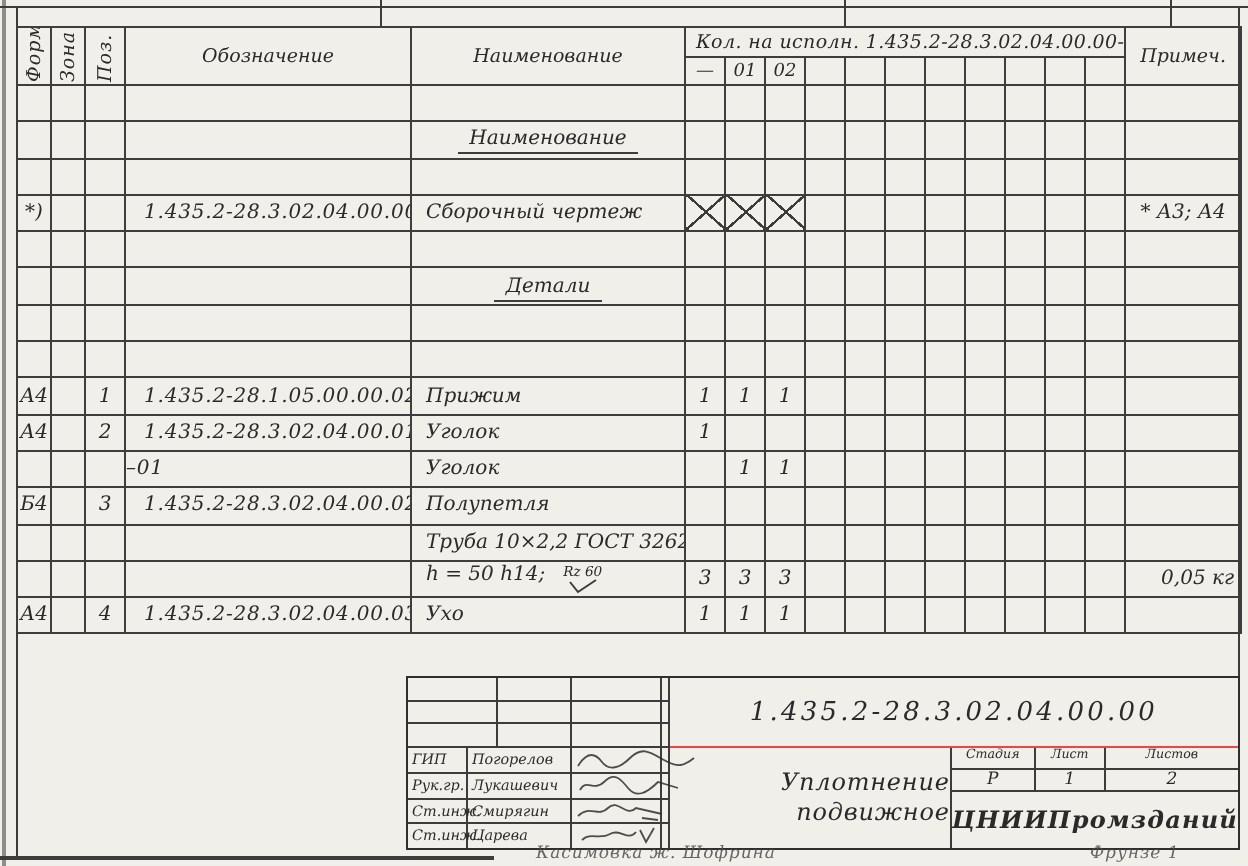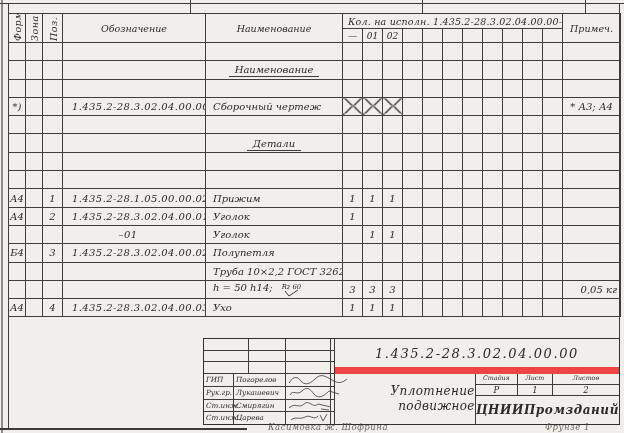--- a/index.html
+++ b/index.html
@@ -27,21 +27,21 @@
   th.vert {
     writing-mode:vertical-rl; transform:rotate(180deg);
     font-size:6.5px; letter-spacing:.5px; padding:1px 0;
   }
   th.kolhdr { font-size:8.3px; text-align:left; padding-left:5px; letter-spacing:.2px; }
   .spec tbody td { height:18.3px; font-size:10px; vertical-align:middle; }
   td.fmt  { text-align:center; font-size:8.5px; }
   td.zona { text-align:center; }
   td.poz  { text-align:center; font-size:9.5px; }
   td.obozn { padding-left:9px; font-size:9px; letter-spacing:.4px; }
-  td.obozn.right { text-align:center; padding-right:12px; padding-left:0; }
+  td.obozn.right { text-align:left; padding-right:12px; padding-left:0; }
   td.naim { padding-left:7px; font-size:9.8px; }
   td.naim.section { text-align:center; padding-left:0; }
   td.naim.section .sec { border-bottom:1px solid #3c3c3c; padding:0 6px 1px 6px; }
   td.qty { text-align:center; font-size:9.5px; }
   td.prim { text-align:center; font-size:8.2px; }
   td.prim.right { text-align:right; padding-right:3px; }
   td.qty.xcell {
     background-image:
       linear-gradient(to top right, transparent calc(50% - .6px), #3c3c3c calc(50% - .6px), #3c3c3c calc(50% + .6px), transparent calc(50% + .6px)),
       linear-gradient(to bottom right, transparent calc(50% - .6px), #3c3c3c calc(50% - .6px), #3c3c3c calc(50% + .6px), transparent calc(50% + .6px));
@@ -65,21 +65,21 @@
   .sig-row { flex:1; display:flex; border-bottom:1px solid #3c3c3c; font-size:7.2px; }
   .sig-row:last-child { border-bottom:none; }
   .sig-role { width:30px; border-right:1px solid #3c3c3c; padding:1px 0 0 2px; }
   .sig-name { width:52px; border-right:1px solid #3c3c3c; padding:1px 0 0 2px; }
   .sig-sign { width:45px; border-right:1px solid #3c3c3c; position:relative; overflow:visible; }
   .sig-date { flex:1; }
   .sig-sign svg { position:absolute; left:1px; top:0; overflow:visible; }
 
   .tb-right { flex:1; display:flex; flex-direction:column; }
   .tb-doc {
-    height:35px; border-bottom:7px solid #ef4444;
+    height:35px; border-bottom:1px solid #ef4444;
     display:flex; align-items:center; justify-content:center;
     font-size:13px; letter-spacing:1.6px;
   }
   .tb-bottom { flex:1; display:flex; }
   .tb-prod {
     width:141px; border-right:1px solid #3c3c3c; text-align:right;
     font-size:12px; display:flex; flex-direction:column; justify-content:center;
     line-height:1.25; letter-spacing:.4px;
   }
   .tb-meta { flex:1; display:flex; flex-direction:column; }

